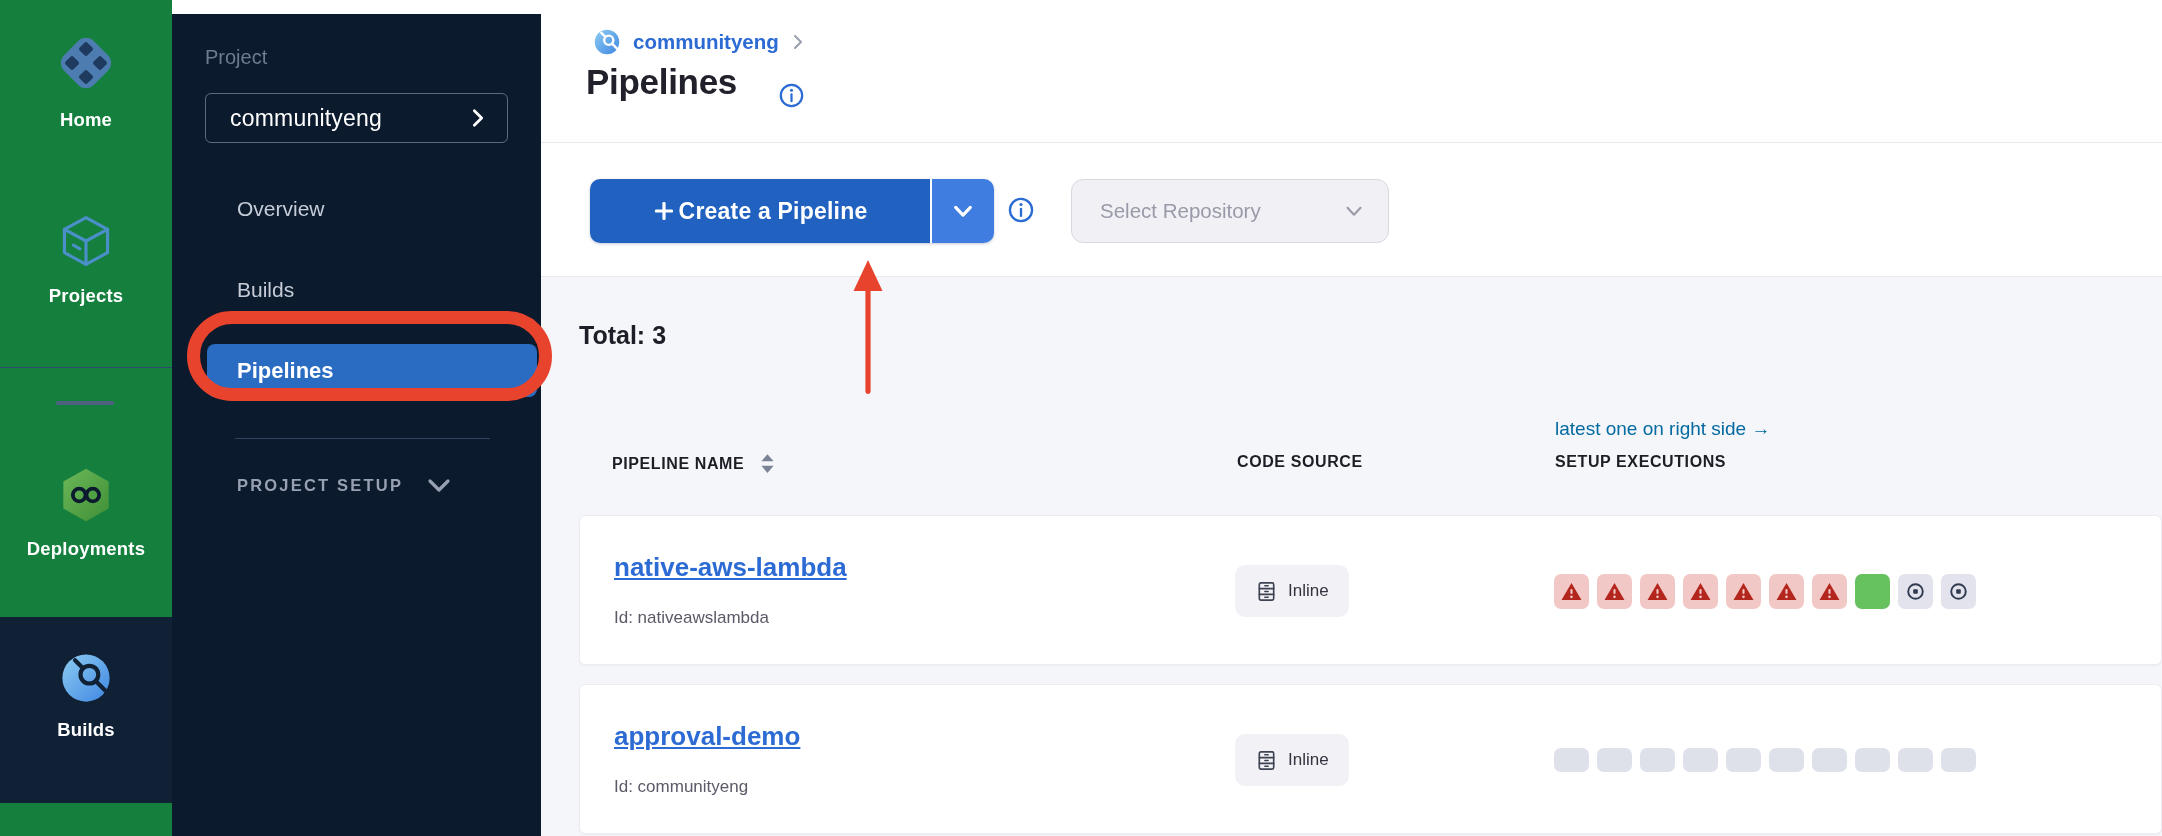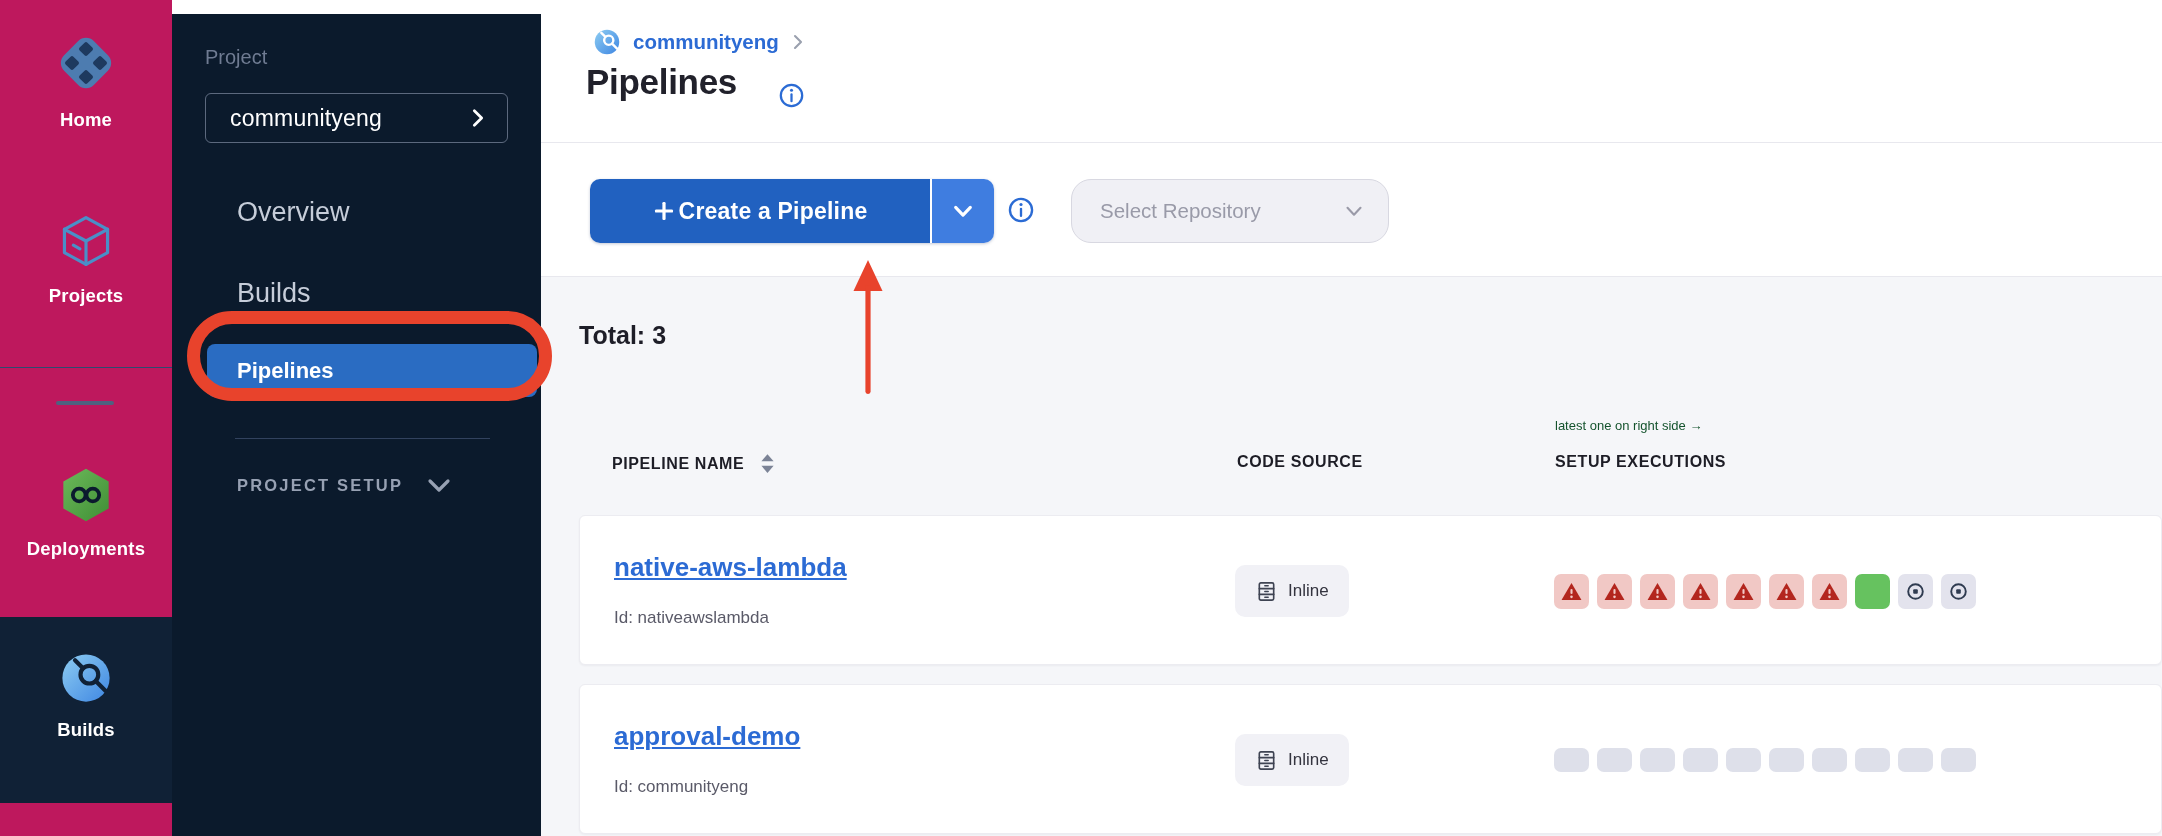--- a/index.html
+++ b/index.html
@@ -1,34 +1,34 @@
 <!DOCTYPE html>
 <html><head>
 <meta charset="utf-8">
 <style>
   html,body{margin:0;padding:0;background:#ffffff;}
   *{box-sizing:border-box;font-family:"Liberation Sans","DejaVu Sans",sans-serif;}
   #app{position:relative;width:2162px;height:836px;overflow:hidden;background:#fff;}
 
   
-  .rail{position:absolute;left:0;top:0;width:172px;height:836px;background:#be185d;}
+  .rail{position:absolute;left:0;top:0;width:172px;height:836px;background:#15803d;}
   .rail-sec1{position:absolute;left:0;top:0;width:100%;height:368px;border-bottom:1px solid #2e4a70;}
   .rail-sec3{position:absolute;left:0;top:617px;width:100%;height:186px;background:#102136;}
   .rail-dash{position:absolute;left:56px;top:401px;width:58px;height:4px;border-radius:2px;background:#4f6180;}
   .rail-item{position:absolute;left:0;width:100%;display:flex;flex-direction:column;align-items:center;cursor:pointer;}
   .rail-item .ric{display:block;}
   .rail-label{color:#ffffff;font-size:18.5px;font-weight:700;margin-top:14px;letter-spacing:.2px;}
 
   
   .sidebar{position:absolute;left:172px;top:0;width:369px;height:836px;background:#0b1a2c;margin-top:14px;}
   .proj-label{position:absolute;left:33px;top:32px;font-size:20px;color:#6f7b92;}
   .proj-select{position:absolute;left:33px;top:79px;width:303px;height:50px;border:1px solid rgba(160,172,194,.55);
     border-radius:6px;display:flex;align-items:center;justify-content:space-between;padding:0 20px 0 24px;cursor:pointer;}
   .proj-select .pname{color:#fff;font-size:23px;font-weight:500;letter-spacing:.2px;}
-  .menu-item{position:absolute;left:65px;font-size:27px;color:#c6cdd9;cursor:pointer;}
+  .menu-item{position:absolute;left:65px;font-size:21px;color:#c6cdd9;cursor:pointer;}
   .menu-sel{position:absolute;left:35px;top:330px;width:330px;height:53px;background:#2a6cc2;border-radius:8px;
     display:flex;align-items:center;padding-left:30px;cursor:pointer;}
   .menu-sel span{color:#fff;font-size:22px;font-weight:600;}
   .side-div{position:absolute;left:63px;top:424px;width:255px;height:0;border-top:1px solid #32425e;}
   .setup-row{position:absolute;left:65px;top:462px;display:flex;align-items:center;gap:24px;cursor:pointer;}
   .setup-row span{color:#97a1b3;font-size:16.5px;font-weight:600;letter-spacing:2.2px;}
 
   
   .main{position:absolute;left:541px;top:0;right:0;height:836px;background:#fff;box-shadow:inset 14px 0 14px -12px rgba(20,30,60,.10);}
   .pg-header{position:absolute;left:0;top:0;right:0;height:143px;border-bottom:1px solid #e8e8ee;background:#fff;}
@@ -38,26 +38,26 @@
   .title-info{position:absolute;left:237px;top:82px;cursor:pointer;}
 
   .toolbar{position:absolute;left:0;top:143px;right:0;height:134px;background:#fff;border-bottom:1px solid #e8e8ee;}
   .create-btn{position:absolute;left:49px;top:36px;height:64px;display:flex;border-radius:10px;overflow:hidden;cursor:pointer;box-shadow:0 1px 3px rgba(20,40,90,.25);}
   .cb-main{width:340px;background:#2161c0;display:flex;align-items:center;justify-content:center;gap:4px;}
   .cb-main span{color:#fff;font-size:23px;font-weight:700;letter-spacing:.2px;}
   .cb-sep{width:2px;height:36px;background:rgba(255,255,255,.9);align-self:center;}
   .cb-chev{width:62px;background:#3f7de0;display:flex;align-items:center;justify-content:center;}
   .tb-info{position:absolute;left:466px;top:53px;cursor:pointer;}
   .repo-select{position:absolute;left:530px;top:36px;width:318px;height:64px;background:#f0f0f5;border:1px solid #d8d8e1;
-    border-radius:20px;display:flex;align-items:center;justify-content:space-between;padding:0 24px 0 28px;cursor:pointer;}
+    border-radius:12px;display:flex;align-items:center;justify-content:space-between;padding:0 24px 0 28px;cursor:pointer;}
   .repo-select span{color:#999aa8;font-size:20.5px;font-weight:500;}
 
   .content{position:absolute;left:0;top:277px;right:0;bottom:0;background:#f5f6f9;}
   .total{position:absolute;left:38px;top:44px;font-size:25px;font-weight:700;color:#1e1e28;}
-  .col-note{position:absolute;left:1014px;top:141px;font-size:13px;color:#14532d;}
+  .col-note{position:absolute;left:1014px;top:141px;font-size:19px;color:#0369a1;}
   .col-head{position:absolute;top:176px;font-size:16px;font-weight:700;color:#1d1d26;letter-spacing:.6px;}
   .ch-name{left:71px;display:flex;align-items:center;gap:16px;}
   .ch-source{left:696px;}
   .ch-recent{left:1014px;}
 
   .card{position:absolute;left:38px;width:1583px;height:150px;background:#fff;border:1px solid #ececf1;border-radius:6px;
     box-shadow:0 1px 2px rgba(30,30,60,.05);cursor:pointer;}
   .pl-name{position:absolute;left:34px;top:36px;font-size:26px;font-weight:700;color:#2c6bd4;cursor:pointer;text-decoration:underline;}
   .pl-id{position:absolute;left:34px;top:92px;font-size:17px;color:#5a5a68;}
   .src-badge{position:absolute;left:655px;top:49px;height:52px;background:#f1f1f6;border-radius:10px;

